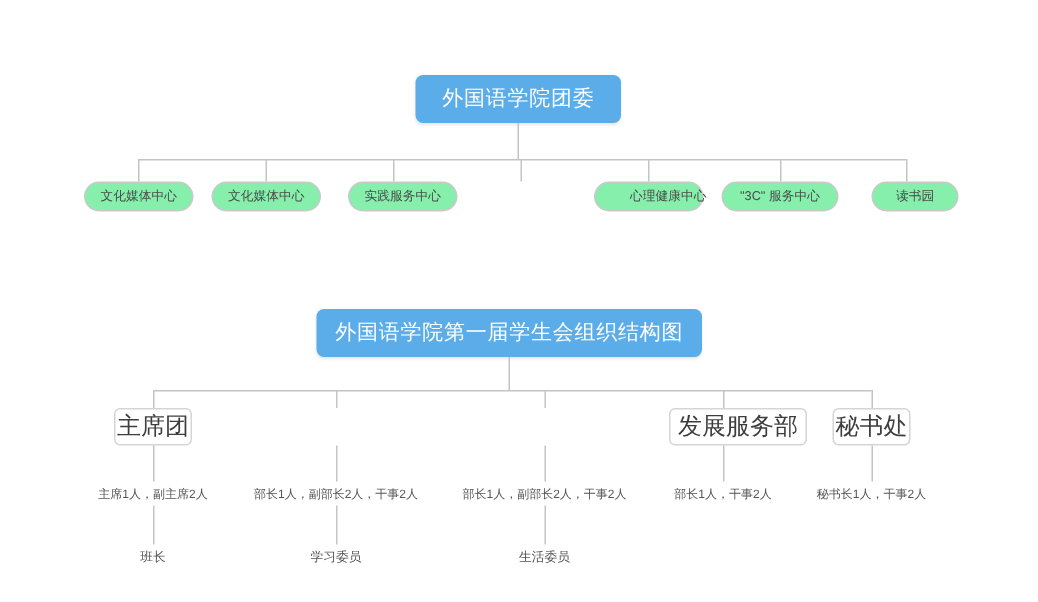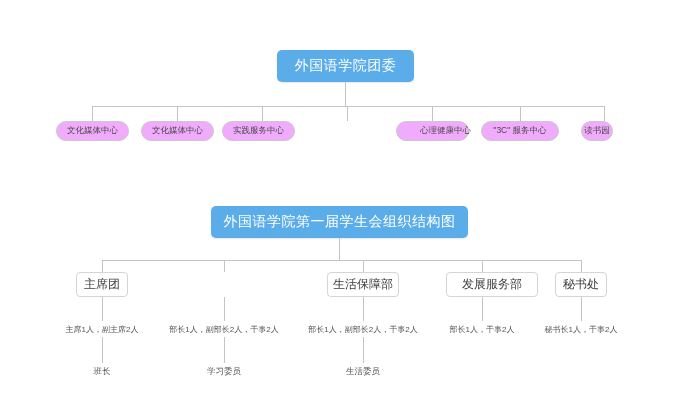--- a/index.html
+++ b/index.html
@@ -26,37 +26,37 @@
   }
   #title-1{left:277px;top:50px;width:137px;height:32px;}
   #title-2{left:211px;top:206px;width:257px;height:32px;}
 
   
   .pill{
     position:absolute;
     height:20px;
     border:1px solid #c9c9c9;
     border-radius:11px;
-    background:#f0abfc;
+    background:#86efac;
     display:flex;align-items:center;justify-content:center;
     font-size:8.5px;
     color:#4a4a4a;
     white-space:nowrap;
     box-sizing:border-box;
   }
 
   
   .dept{
     position:absolute;
     height:25px;
     border:1px solid #d5d5d5;
     border-radius:4px;
     background:#ffffff;
     display:flex;align-items:center;justify-content:center;
-    font-size:12px;
+    font-size:16px;
     color:#3d3d3d;
     white-space:nowrap;
     box-sizing:border-box;
   }
 
   
   .plain-text{
     position:absolute;
     font-size:8px;
     color:#555555;
@@ -91,39 +91,38 @@
   <div class="ln-v" style="left:92px;top:106px;height:15px;"></div>
   <div class="ln-v" style="left:177px;top:106px;height:15px;"></div>
   <div class="ln-v" style="left:262px;top:106px;height:15px;"></div>
   <div class="ln-v" style="left:347px;top:106px;height:15px;"></div>
   <div class="ln-v" style="left:432px;top:106px;height:15px;"></div>
   <div class="ln-v" style="left:520px;top:106px;height:15px;"></div>
   <div class="ln-v" style="left:604px;top:106px;height:15px;"></div>
 
   <div class="pill" style="left:56px;top:121px;width:73px;">文化媒体中心</div>
   <div class="pill" style="left:141px;top:121px;width:73px;">文化媒体中心</div>
-  <div class="pill" style="left:222px;top:121px;width:73px;">实践服务中心</div>
+  <div class="pill" style="left:232px;top:121px;width:73px;">实践服务中心</div>
   <div class="pill" style="left:396px;top:121px;width:73px;padding-left:26px;">心理健康中心</div>
   <div class="pill" style="left:481px;top:121px;width:78px;">"3C" 服务中心</div>
-  <div class="pill" style="left:581px;top:121px;width:32px;">读书园</div>
+  <div class="pill" style="left:581px;top:121px;width:58px;">读书园</div>
 
   <div class="title-box" id="title-2">外国语学院第一届学生会组织结构图</div>
 
   <div class="ln-v" style="left:339px;top:238px;height:22px;"></div>
 
   <div class="ln-h" style="left:102px;top:260px;width:479px;"></div>
 
   <div class="ln-v" style="left:102px;top:260px;height:12px;"></div>
   <div class="ln-v" style="left:224px;top:260px;height:12px;"></div>
   <div class="ln-v" style="left:363px;top:260px;height:12px;"></div>
   <div class="ln-v" style="left:482px;top:260px;height:12px;"></div>
   <div class="ln-v" style="left:581px;top:260px;height:12px;"></div>
 
   <div class="dept" style="left:76px;top:272px;width:52px;">主席团</div>
-  <div class="dept" style="left:327px;top:272px;width:72px;">生活保障部</div>
   <div class="dept" style="left:446px;top:272px;width:92px;">发展服务部</div>
   <div class="dept" style="left:555px;top:272px;width:52px;">秘书处</div>
 
   <div class="ln-v" style="left:102px;top:297px;height:24px;"></div>
   <div class="ln-v" style="left:224px;top:297px;height:24px;"></div>
   <div class="ln-v" style="left:363px;top:297px;height:24px;"></div>
   <div class="ln-v" style="left:482px;top:297px;height:24px;"></div>
   <div class="ln-v" style="left:581px;top:297px;height:24px;"></div>
 
   <div class="plain-text" style="left:102px;top:324px;">主席1人，副主席2人</div>

